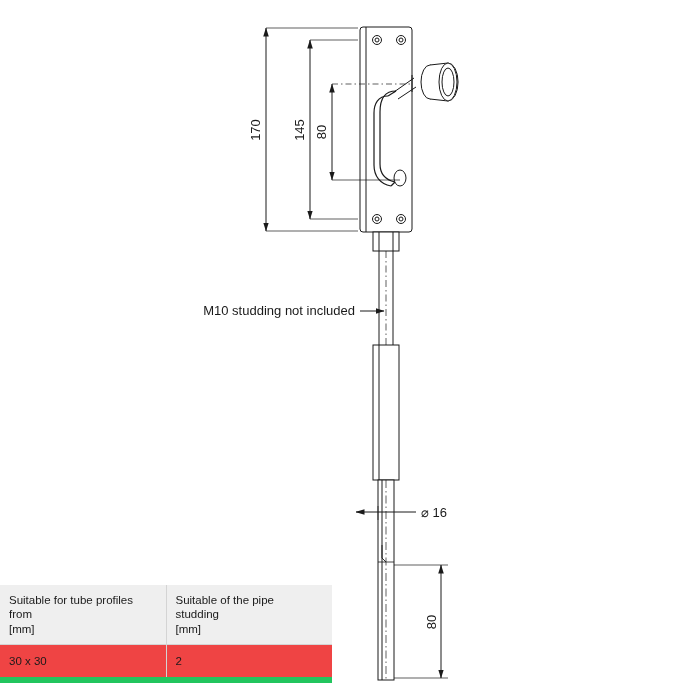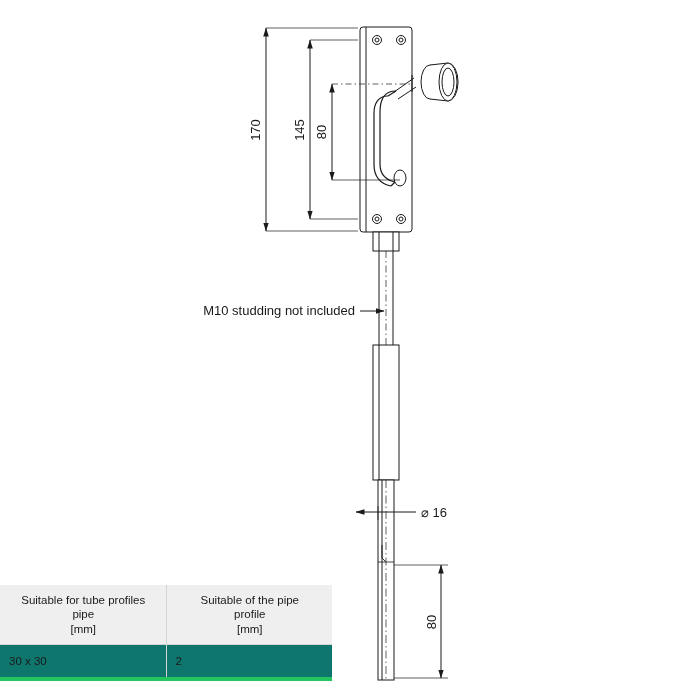--- a/index.html
+++ b/index.html
@@ -42,38 +42,38 @@
     position: absolute;
     left: 0;
     top: 585px;
     width: 332px;
     border-collapse: collapse;
     font-size: 11.5px;
     background: #ffffff;
   }
   .spec-table th {
     background: #efefef;
-    text-align: center;
+    text-align: left;
     font-weight: normal;
     padding: 8px 8px 8px 9px;
     vertical-align: top;
     line-height: 1.25;
     border-bottom: 1px solid #d4d4d4;
     color: #1a1a1a;
     width: 50%;
   }
   .spec-table th:first-child {
     border-right: 1px solid #d4d4d4;
   }
   .spec-table td {
     padding: 10px 8px 10px 9px;
     vertical-align: top;
     color: #1a1a1a;
-    background: #0f766e;
-    border-bottom: 4px solid #22c55e;
+    background: #ef4444;
+    border-bottom: 6px solid #22c55e;
   }
   .spec-table td:first-child {
     border-right: 1px solid #d4d4d4;
   }
 </style>
 </head>
 <body>
 
 <div id="canvas-wrap">
 
@@ -187,26 +187,26 @@
     <text class="dim-text" x="436" y="622" text-anchor="middle" transform="rotate(-90 436 622)">80</text>
 
     <text class="note-text" x="355" y="315" text-anchor="end">M10 studding not included</text>
   </svg>
 
   <table class="spec-table">
     <thead>
       <tr>
         <th>
           <span>Suitable for tube profiles</span><br>
-          <span>pipe</span><br>
+          <span>from</span><br>
           <span>[mm]</span>
         </th>
         <th>
           <span>Suitable of the pipe</span><br>
-          <span>profile</span><br>
+          <span>studding</span><br>
           <span>[mm]</span>
         </th>
       </tr>
     </thead>
     <tbody>
       <tr>
         <td>30 x 30</td>
         <td>2</td>
       </tr>
     </tbody>

